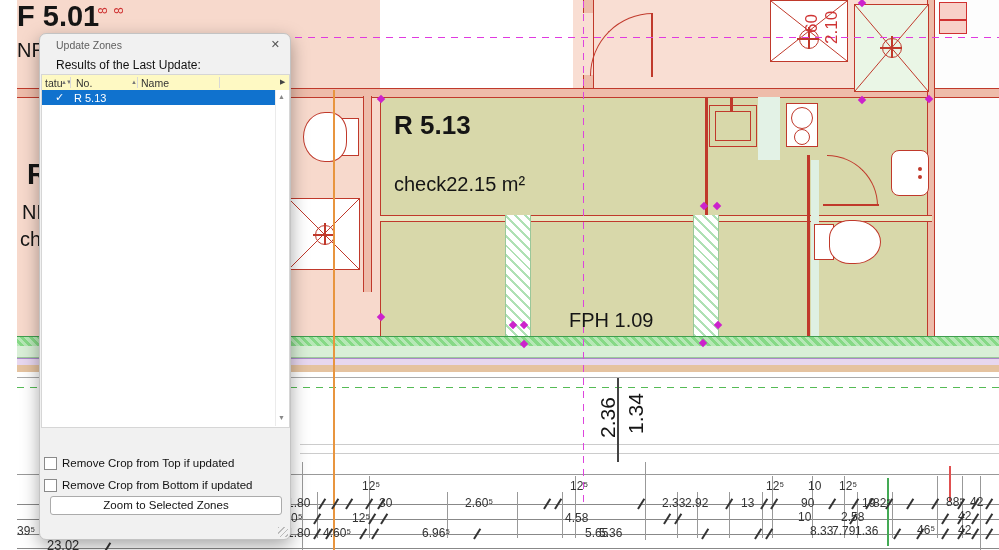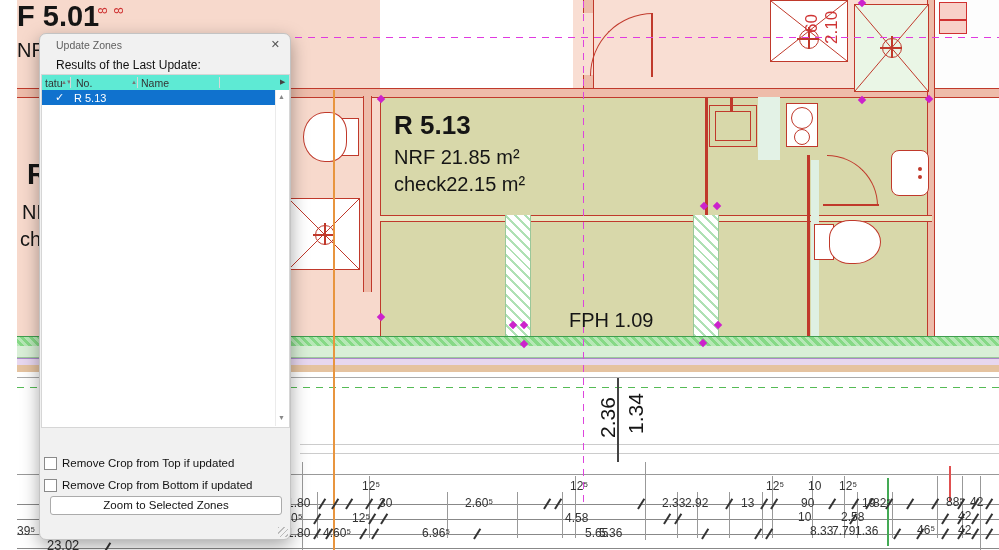--- a/index.html
+++ b/index.html
@@ -27,21 +27,21 @@
   .rot{transform:rotate(-90deg) !important;transform-origin:0 0 !important;}
   
   #dialog{position:absolute;left:22px;top:33px;width:250px;height:505px;background:#f1f1f1;
           border:1px solid #c3c3c3;border-radius:7px;box-shadow:0 6px 18px rgba(0,0,0,.35);
           font-size:11.5px;color:#1a1a1a;z-index:10;}
   .dlg-title{position:absolute;left:16px;top:5px;font-size:10.5px;color:#606060;text-align:right;}
   .dlg-close{position:absolute;right:10px;top:4px;font-size:11px;color:#555;cursor:pointer;}
   .dlg-sub{position:absolute;left:16px;top:24px;font-size:12px;color:#111;}
   .dlg-table{position:absolute;left:1px;top:40px;width:247px;height:352px;background:#fff;
              border:1px solid #d6d6d6;}
-  .tbl-head{position:absolute;left:0;top:0;width:100%;height:15px;background:#5eead4;
+  .tbl-head{position:absolute;left:0;top:0;width:100%;height:15px;background:#fef9c3;
             border-bottom:3px solid #d946ef;font-size:10.5px;color:#333;}
   .col-div{position:absolute;top:2px;width:1px;height:11px;background:#d8d8d8;}
   .sel-row{position:absolute;left:0;top:15px;width:234px;height:15px;background:#1072ce;color:#fff;}
   .scrollbar{position:absolute;right:0;top:15px;width:13px;height:336px;background:#fff;border-left:1px solid #ebebeb;}
   .scr-arrow{position:absolute;left:2px;font-size:7px;color:#888;}
   .cb-row{position:absolute;left:4px;width:240px;height:14px;}
   .cb-box{position:absolute;left:0;top:1px;width:11px;height:11px;background:#fff;border:1px solid #8a8a8a;}
   .cb-lab{position:absolute;left:18px;top:1px;font-size:11.5px;color:#111;}
   .dlg-btn{position:absolute;left:10px;width:230px;height:17px;background:#fff;border:1px solid #ababab;
            border-radius:3px;text-align:center;line-height:17px;font-size:11.5px;color:#111;cursor:pointer;}
@@ -226,21 +226,20 @@
         <div style="position: absolute; left: 909px; top: 96px; width: 6px; height: 6px; background: rgb(204, 34, 204); transform: rotate(45deg);"></div>
       </div>
 
     <div class="abs" style="left:0;top:0;width:999px;height:550px;">
         <span class="plbl" style="left: 0px; top: 2px; font-size: 29px; font-weight: 700;">F 5.01</span>
         <span class="plbl" style="left: 0px; top: 40px; font-size: 20px;">NR</span>
         <span class="plbl" style="left: 10px; top: 160px; font-size: 29px; font-weight: 700;">R</span>
         <span class="plbl" style="left: 5px; top: 202px; font-size: 20px;">NRF</span>
         <span class="plbl" style="left: 3px; top: 229px; font-size: 20px;">check</span>
         <span class="plbl" style="left: 377px; top: 112px; font-size: 26px; font-weight: 700;">R 5.13</span>
-        <span class="plbl" style="left: 377px; top: 147px; font-size: 20px;">NRF  21.85 m²</span>
         <span class="plbl" style="left: 377px; top: 174px; font-size: 20px;">check22.15 m²</span>
         <span class="plbl" style="left: 552px; top: 310px; font-size: 20px;">FPH 1.09</span>
         <span class="plbl rot" style="left: 786px; top: 33px; font-size: 17px; color: rgb(207, 52, 52);">60</span>
         <span class="plbl rot" style="left: 806px; top: 44px; font-size: 17px; color: rgb(207, 52, 52);">2.10</span>
         <span class="plbl rot" style="left: 80px; top: 14px; font-size: 12px; color: rgb(207, 52, 52);">8</span>
         <span class="plbl rot" style="left: 96px; top: 14px; font-size: 12px; color: rgb(207, 52, 52);">8</span>
         <span class="plbl rot" style="left: 580px; top: 438px; font-size: 21px;">2.36</span>
         <span class="plbl rot" style="left: 608px; top: 434px; font-size: 21px;">1.34</span>
       </div>
 

